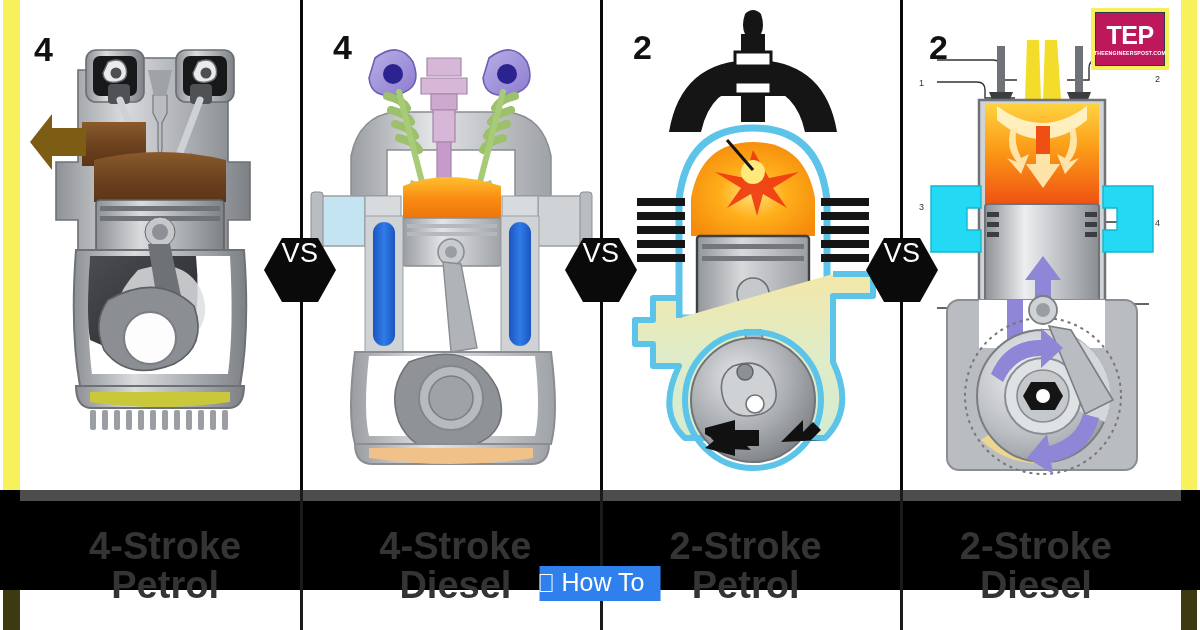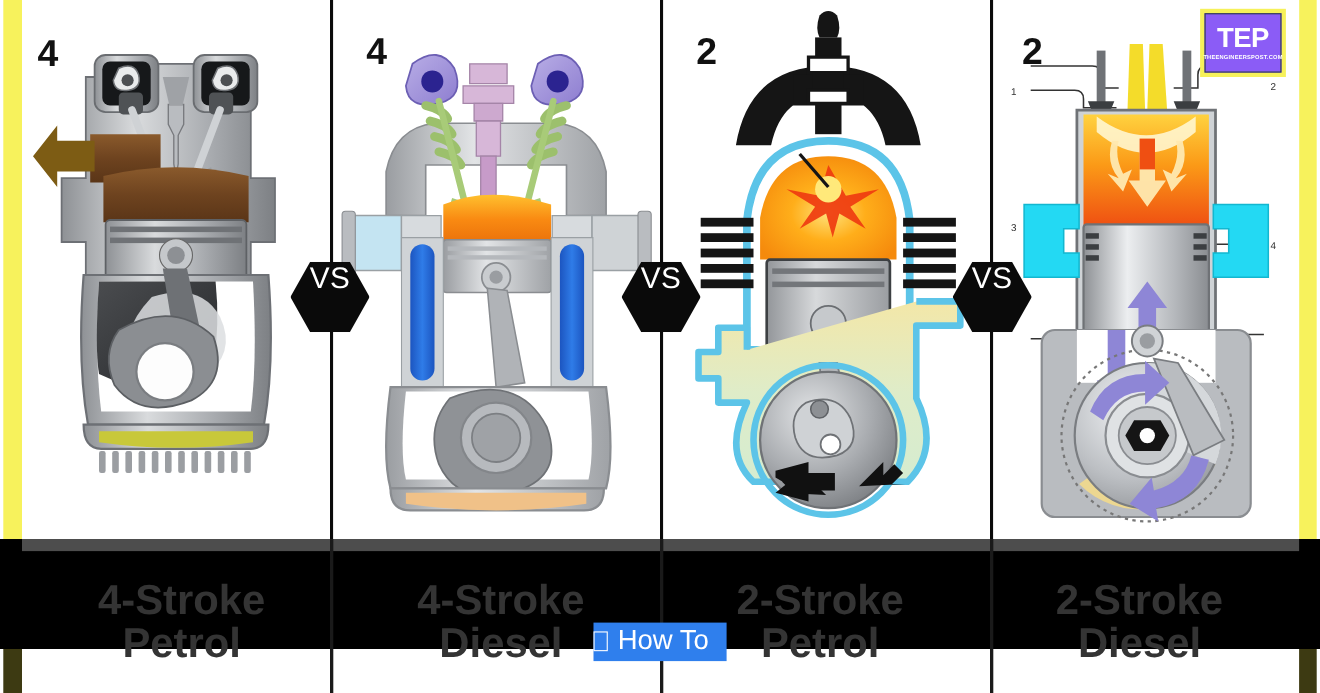--- a/index.html
+++ b/index.html
@@ -39,21 +39,21 @@
     color:#fff;font-size:27px;font-weight:400;letter-spacing:.5px;
     font-family:"Liberation Sans",sans-serif;
   }
 
   
   .tep{
     position:absolute;right:12px;top:8px;width:78px;height:62px;
     background:#f6f15a;padding:4px;box-sizing:border-box;z-index:25;
   }
   .tep-in{
-    width:100%;height:100%;background:#8b5cf6;border:1px solid #2b3949;
+    width:100%;height:100%;background:#be185d;border:1px solid #2b3949;
     box-sizing:border-box;display:flex;flex-direction:column;
     align-items:center;justify-content:center;
   }
   .tep-main{color:#fff;font-size:25px;font-weight:bold;line-height:1;letter-spacing:-.5px;}
   .tep-sub{color:#fff;font-size:5.2px;font-weight:bold;letter-spacing:.2px;margin-top:2px;}
 
   
   .bottombar{position:absolute;left:0;top:490px;width:1200px;height:100px;background:#000;}
   .greyband{position:absolute;left:20px;top:0;width:1161px;height:11px;background:#4d4d4d;}
   .bottomdiv{position:absolute;top:0;width:3px;height:140px;background:#1a1a1a;}

